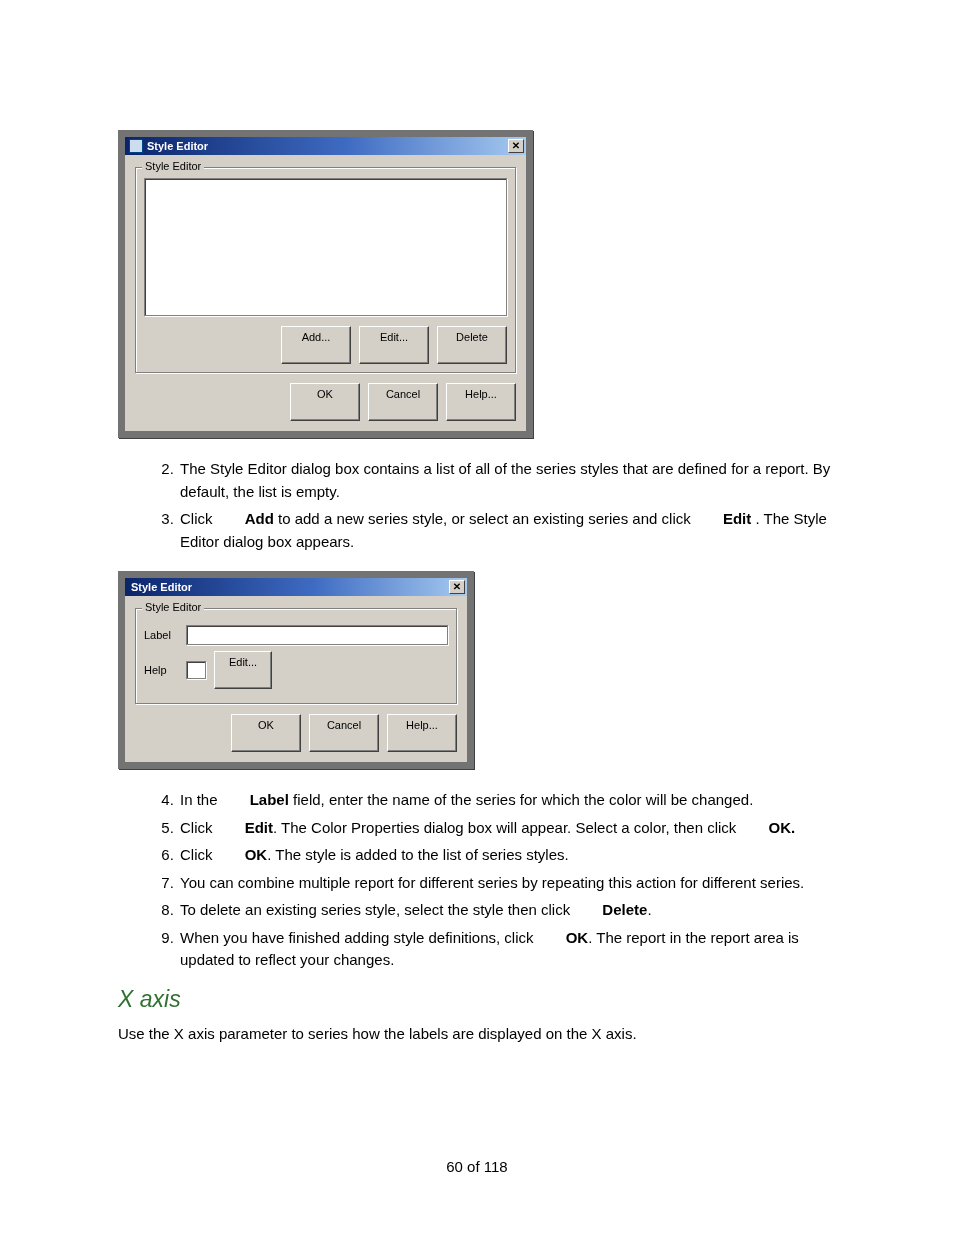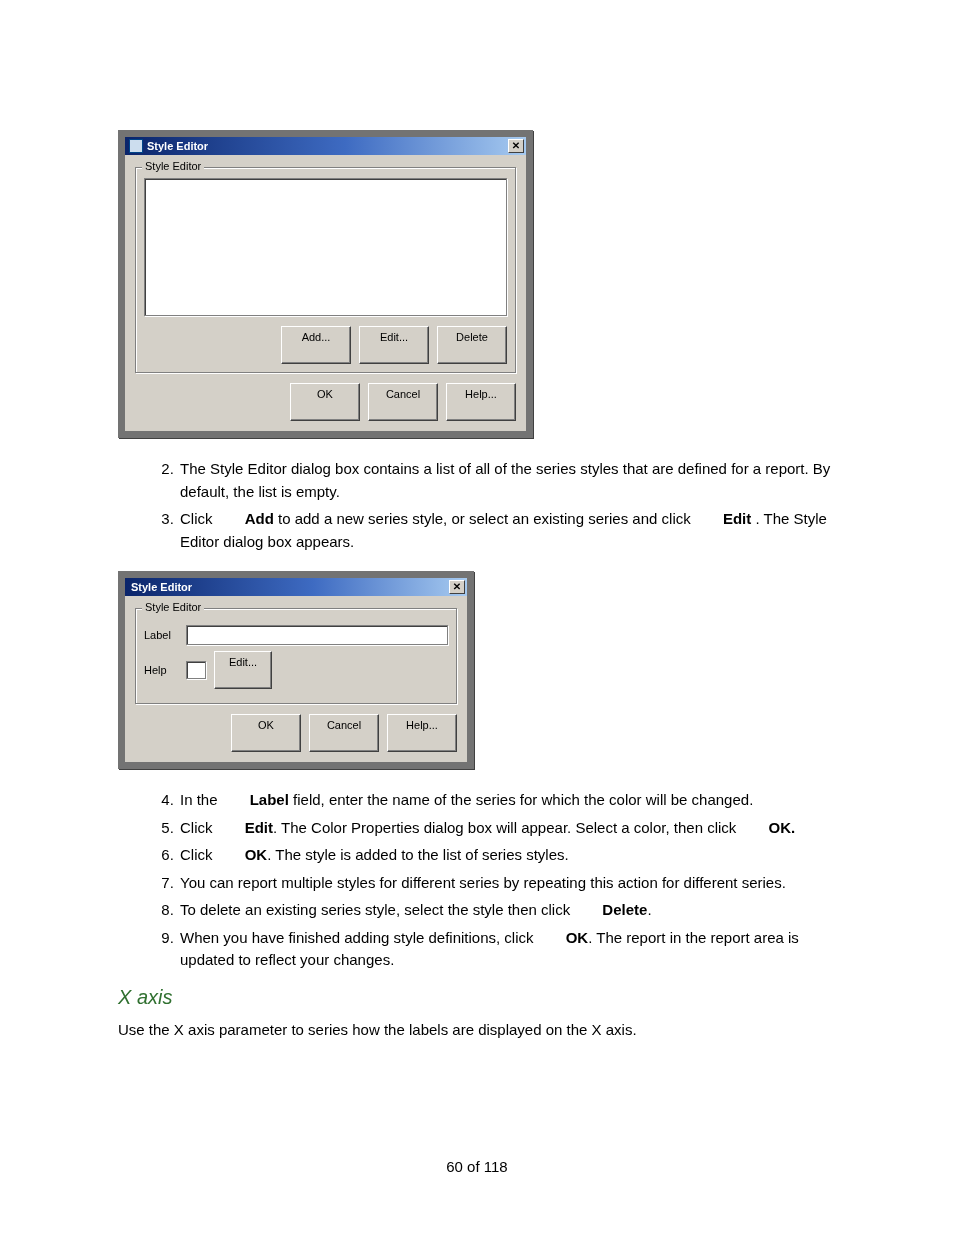--- a/index.html
+++ b/index.html
@@ -153,21 +153,21 @@
     padding: 0 0 0 60px;
     line-height: 1.5;
   }
   .instr-list li {
     margin: 5px 0 5px 0;
     padding-left: 2px;
   }
   .section-head {
     color: #307030;
     font-style: italic;
-    font-size: 20px;
+    font-size: 23px;
     margin: 14px 0 10px 0;
   }
   .para {
     line-height: 1.5;
     margin: 6px 0;
   }
   .page-num {
     position: absolute;
     bottom: 60px;
     left: 0;
@@ -249,21 +249,21 @@
     <li>
       <span>In the </span><b>Label</b><span> field, enter the name of the series for which the color will be changed.</span>
     </li>
     <li>
       <span>Click </span><b>Edit</b><span>. The Color Properties dialog box will appear. Select a color, then click </span><b>OK.</b>
     </li>
     <li>
       <span>Click </span><b>OK</b><span>. The style is added to the list of series styles.</span>
     </li>
     <li>
-      <span>You can report multiple styles for different series by repeating this action for different series.</span>
+      <span>You can combine multiple report for different series by repeating this action for different series.</span>
     </li>
     <li>
       <span>To delete an existing series style, select the style then click </span><b>Delete</b><span>.</span>
     </li>
     <li>
       <span>When you have finished adding style definitions, click </span><b>OK</b><span>. The report in the report area is updated to reflect your changes.</span>
     </li>
   </ol>
 
   <div class="section-head">X axis</div>

